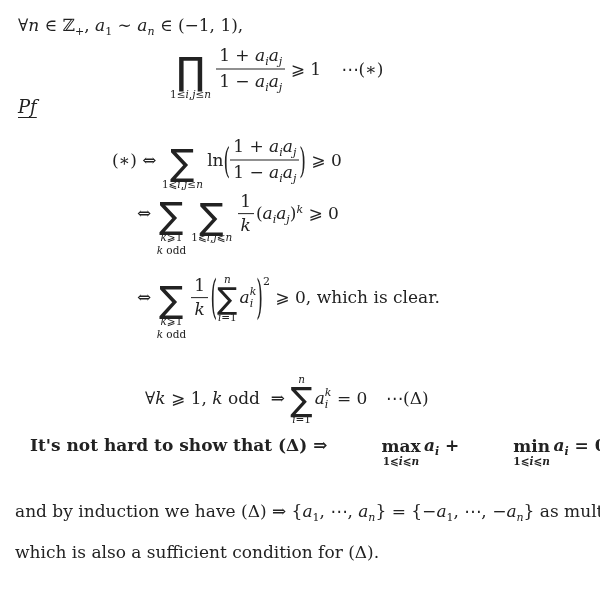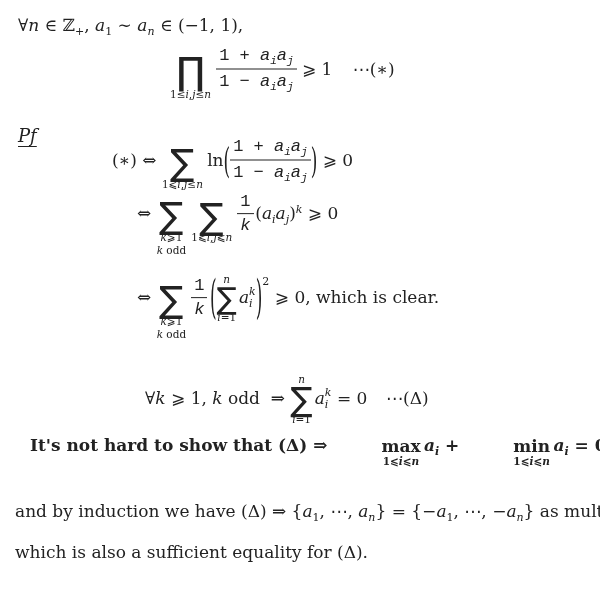--- a/index.html
+++ b/index.html
@@ -11,21 +11,21 @@
   .row { position:absolute; white-space:pre; line-height:1.4; }
   .centerv { transform:translateY(-50%); }
 
   .mi { font-style:italic; }
   .ul { text-decoration:underline; text-underline-offset:4px; }
 
   sub.msub { font-size:11px; vertical-align:-4px; line-height:1; }
   sup.msup { font-size:11px; vertical-align:6px; line-height:1; }
 
   .frac { display:inline-flex; flex-direction:column; align-items:center;
-          vertical-align:middle; text-align:center; line-height:1.12; position:relative; top:-1px;font-family:Liberation Mono, monospace; }
+          vertical-align:middle; text-align:center; line-height:1.12; position:relative; top:-1px; }
   .fn { padding:0 3px 2px; }
   .fd { border-top:1.4px solid currentColor; padding:2px 3px 0; }
 
   .bigop { display:inline-flex; flex-direction:column; align-items:center;
            vertical-align:middle; position:relative; line-height:1; }
   .op { line-height:0.82; font-family:"DejaVu Sans","DejaVu Serif",sans-serif; }
   .lim { font-size:10.5px; line-height:1.25; text-align:center; white-space:pre; }
 
   .limop { display:inline-flex; flex-direction:column; align-items:center;
            vertical-align:middle; position:relative; line-height:1;margin-left:48px; }
@@ -33,21 +33,21 @@
 
   .ss { display:inline-flex; flex-direction:column; align-items:flex-start;
         vertical-align:middle; font-size:11px; line-height:1.1; position:relative; top:-1px; }
 
   .par { display:inline-block; vertical-align:middle; line-height:1; position:relative; font-weight:normal; }
   .gap { display:inline-block; }
 
   
   .r-intro      { left:18px;  top:14px; }
   .r-star       { left:170px; top:70px; }
-  .r-pf         { left:18px;  top:123px; font-size:18px; }
+  .r-pf         { left:18px;  top:94px; font-size:18px; }
   .r-eq1        { left:112px; top:161px; }
   .r-eq2        { left:137px; top:215px; }
   .r-eq3        { left:137px; top:299px; }
   .r-equality   { left:18px;  top:344px; }
   .r-delta      { left:145px; top:400px; }
   .r-nothard    { left:30px;  top:431px;font-weight:bold; }
   .r-induction  { left:15px;  top:500px; }
   .r-sufficient { left:15px;  top:541px; }
 </style>
 </head>
@@ -56,14 +56,14 @@
 <main class="sheet">
   <div class="row r-intro"><span class="mt">∀</span><span class="mi">n</span><span class="mt"> ∈ ℤ</span><sub class="msub"><span class="mt">+</span></sub><span class="mt">, </span><span class="mi">a</span><sub class="msub"><span class="mt">1</span></sub><span class="mt"> ∼ </span><span class="mi">a</span><sub class="msub"><span class="mi">n</span></sub><span class="mt"> ∈ (−1, 1),</span></div>
   <div class="row centerv r-star"><span class="bigop" style="top: 8px;"><span class="op" style="font-size: 38px;">∏</span><span class="lim"><span class="mt">1≤</span><span class="mi">i</span><span class="mt">,</span><span class="mi">j</span><span class="mt">≤</span><span class="mi">n</span></span></span><span class="gap" style="width: 0.3em;"></span><span class="frac"><span class="fn"><span class="mt">1 + </span><span class="mi">a</span><sub class="msub"><span class="mi">i</span></sub><span class="mi">a</span><sub class="msub"><span class="mi">j</span></sub></span><span class="fd"><span class="mt">1 − </span><span class="mi">a</span><sub class="msub"><span class="mi">i</span></sub><span class="mi">a</span><sub class="msub"><span class="mi">j</span></sub></span></span><span class="mt"> ⩾ 1</span><span class="gap" style="width: 1.2em;"></span><span class="mt">⋯(∗)</span></div>
   <div class="row r-pf"><span class="mi ul">Pf</span></div>
   <div class="row centerv r-eq1"><span class="mt">(∗) ⇔ </span><span class="bigop" style="top: 8px;"><span class="op" style="font-size: 36px;">∑</span><span class="lim"><span class="mt">1⩽</span><span class="mi">i</span><span class="mt">,</span><span class="mi">j</span><span class="mt">≤</span><span class="mi">n</span></span></span><span class="gap" style="width: 0.25em;"></span><span class="mt">ln</span><span class="par" style="transform: scaleY(2.1);">(</span><span class="frac"><span class="fn"><span class="mt">1 + </span><span class="mi">a</span><sub class="msub"><span class="mi">i</span></sub><span class="mi">a</span><sub class="msub"><span class="mi">j</span></sub></span><span class="fd"><span class="mt">1 − </span><span class="mi">a</span><sub class="msub"><span class="mi">i</span></sub><span class="mi">a</span><sub class="msub"><span class="mi">j</span></sub></span></span><span class="par" style="transform: scaleY(2.1);">)</span><span class="mt"> ⩾ 0</span></div>
   <div class="row centerv r-eq2"><span class="mt">⇔ </span><span class="bigop" style="top: 14px;"><span class="op" style="font-size: 36px;">∑</span><span class="lim"><span class="mi">k</span><span class="mt">⩾1</span></span><span class="lim"><span class="mi">k</span><span class="mt"> odd</span></span></span><span class="gap" style="width: 0.3em;"></span><span class="bigop" style="top: 8px;"><span class="op" style="font-size: 36px;">∑</span><span class="lim"><span class="mt">1⩽</span><span class="mi">i</span><span class="mt">,</span><span class="mi">j</span><span class="mt">⩽</span><span class="mi">n</span></span></span><span class="gap" style="width: 0.3em;"></span><span class="frac"><span class="fn"><span class="mt">1</span></span><span class="fd"><span class="mi">k</span></span></span><span class="gap" style="width: 0.1em;"></span><span class="mt">(</span><span class="mi">a</span><sub class="msub"><span class="mi">i</span></sub><span class="mi">a</span><sub class="msub"><span class="mi">j</span></sub><span class="mt">)</span><sup class="msup"><span class="mi">k</span></sup><span class="mt"> ⩾ 0</span></div>
   <div class="row centerv r-eq3"><span class="mt">⇔ </span><span class="bigop" style="top: 14px;"><span class="op" style="font-size: 36px;">∑</span><span class="lim"><span class="mi">k</span><span class="mt">⩾1</span></span><span class="lim"><span class="mi">k</span><span class="mt"> odd</span></span></span><span class="gap" style="width: 0.3em;"></span><span class="frac"><span class="fn"><span class="mt">1</span></span><span class="fd"><span class="mi">k</span></span></span><span class="gap" style="width: 0.15em;"></span><span class="par" style="transform: scaleY(2.7);">(</span><span class="bigop"><span class="lim"><span class="mi">n</span></span><span class="op" style="font-size: 30px;">∑</span><span class="lim"><span class="mi">i</span><span class="mt">=1</span></span></span><span class="gap" style="width: 0.12em;"></span><span class="mi">a</span><span class="ss"><span class="ssu"><span class="mi">k</span></span><span class="ssd"><span class="mi">i</span></span></span><span class="par" style="transform: scaleY(2.7);">)</span><sup class="msup" style="vertical-align: 18px;"><span class="mt">2</span></sup><span class="mt"> ⩾ 0, which is clear.</span></div>
   <div class="row centerv r-delta"><span class="mt">∀</span><span class="mi">k</span><span class="mt"> ⩾ 1, </span><span class="mi">k</span><span class="mt"> odd  ⇒ </span><span class="bigop"><span class="lim"><span class="mi">n</span></span><span class="op" style="font-size: 33px;">∑</span><span class="lim"><span class="mi">i</span><span class="mt">=1</span></span></span><span class="gap" style="width: 0.12em;"></span><span class="mi">a</span><span class="ss"><span class="ssu"><span class="mi">k</span></span><span class="ssd"><span class="mi">i</span></span></span><span class="mt"> = 0</span><span class="gap" style="width: 1.1em;"></span><span class="mt">⋯(Δ)</span></div>
   <div class="row r-nothard"><span class="mt">It's not hard to show that (Δ) ⇒ </span><span class="limop" style="top: 7px;"><span class="lop">max</span><span class="lim"><span class="mt">1⩽</span><span class="mi">i</span><span class="mt">⩽</span><span class="mi">n</span></span></span><span class="gap" style="width: 0.2em;"></span><span class="mi">a</span><sub class="msub"><span class="mi">i</span></sub><span class="mt"> + </span><span class="limop" style="top: 7px;"><span class="lop">min</span><span class="lim"><span class="mt">1⩽</span><span class="mi">i</span><span class="mt">⩽</span><span class="mi">n</span></span></span><span class="gap" style="width: 0.2em;"></span><span class="mi">a</span><sub class="msub"><span class="mi">i</span></sub><span class="mt"> = 0,</span></div>
   <div class="row r-induction"><span class="mt">and by induction we have (Δ) ⇒ {</span><span class="mi">a</span><sub class="msub"><span class="mt">1</span></sub><span class="mt">, ⋯, </span><span class="mi">a</span><sub class="msub"><span class="mi">n</span></sub><span class="mt">} = {−</span><span class="mi">a</span><sub class="msub"><span class="mt">1</span></sub><span class="mt">, ⋯, −</span><span class="mi">a</span><sub class="msub"><span class="mi">n</span></sub><span class="mt">} as multisets,</span></div>
-  <div class="row r-sufficient"><span>which is also a sufficient equality for (Δ).</span></div>
+  <div class="row r-sufficient"><span>which is also a sufficient condition for (Δ).</span></div>
 </main>
 
 </body></html>

